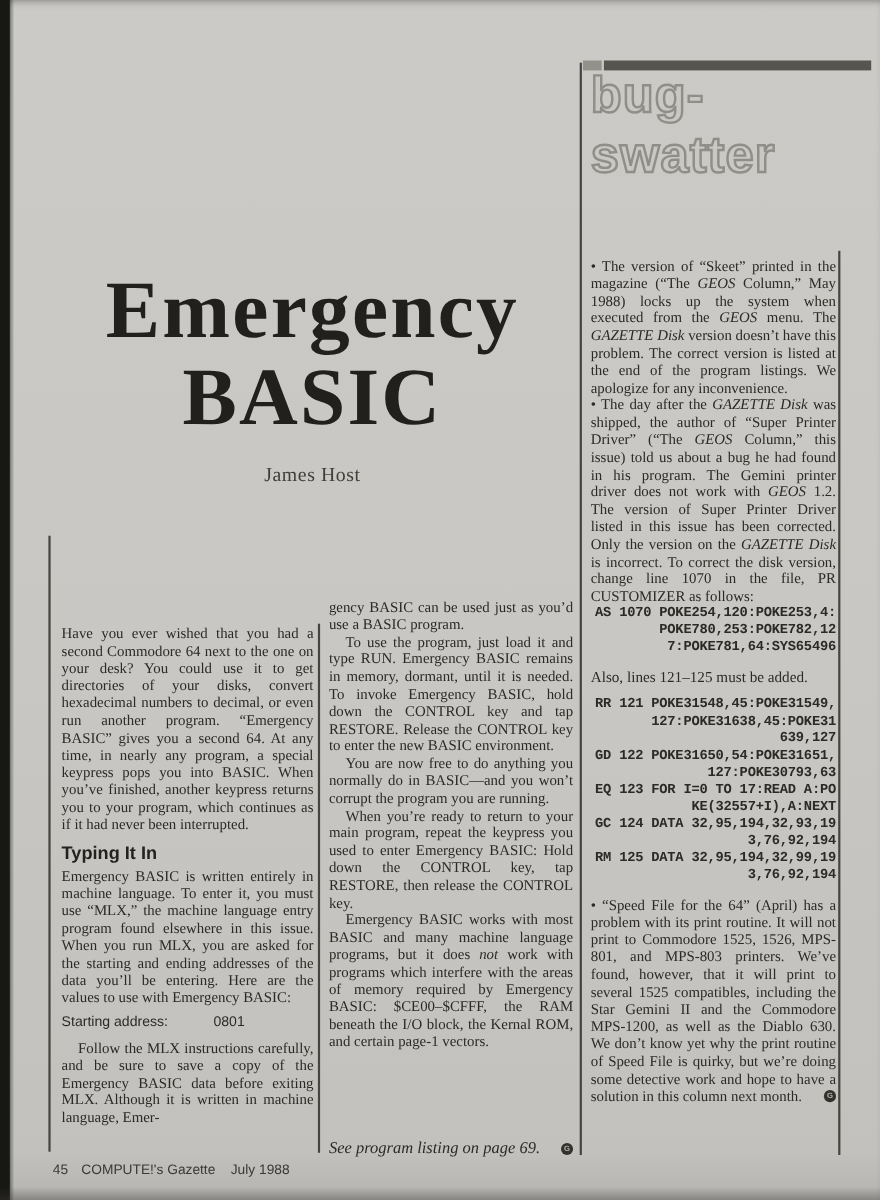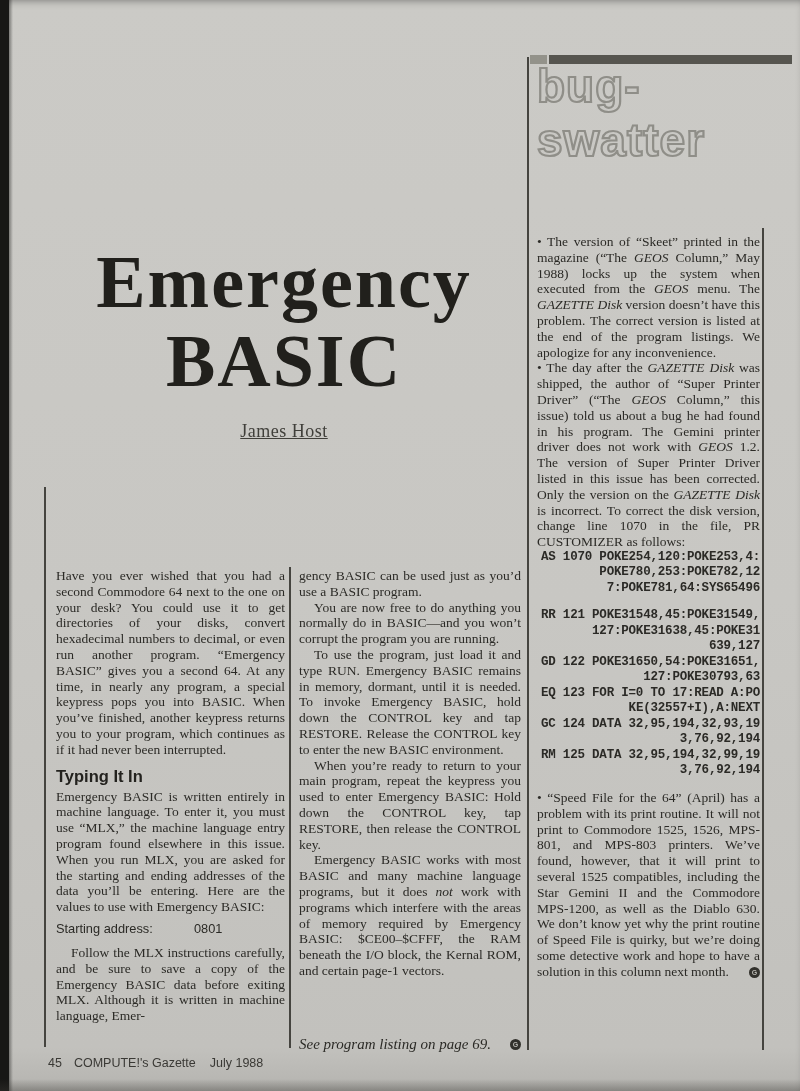--- a/index.html
+++ b/index.html
@@ -23,28 +23,28 @@
 
   .rule{position:absolute;width:2px;background:#45443f;}
   .rule-a{left:44px;top:487px;height:560px;}
   .rule-b{left:289px;top:567px;height:481px;}
   .rule-c{left:527px;top:57px;height:993px;}
   .rule-d{left:762px;top:228px;height:822px;}
 
   .title{position:absolute;left:45px;top:243px;width:478px;text-align:center;
     font-weight:700;font-size:74px;line-height:79px;letter-spacing:2px;color:#21201c;}
   .byline{position:absolute;left:45px;top:421px;width:478px;text-align:center;
-    font-size:18px;color:#403f3a;letter-spacing:.5px;text-decoration:underline;}
+    font-size:18px;color:#403f3a;letter-spacing:.5px;}
   .deck{position:absolute;left:58px;top:490px;width:458px;
     font-style:italic;font-size:18.5px;line-height:24.5px;color:#2c2b27;}
 
   .col{position:absolute;font-size:13.5px;line-height:15.8px;text-align:justify;}
   .col p{margin:0;}
   .col1{left:56px;top:568px;width:229px;}
-  .col2{left:299px;top:568px;width:222px;}
+  .col2{left:299px;top:544px;width:222px;}
   .col3{left:537px;top:234px;width:223px;}
   .indent{text-indent:15px;}
   h2{margin:9px 0 3px;font-family:"Liberation Sans",sans-serif;font-weight:700;font-size:16.5px;line-height:19px;color:#23221e;text-align:left;}
   .addr{margin:5px 0 8px;font-family:"Liberation Sans",sans-serif;font-weight:400;font-size:12.8px;line-height:17px;text-align:left;}
   .addr-label{display:inline-block;width:138px;}
 
   .mb-xl{margin-bottom:27px;}
   .mb-md{margin-bottom:12px;}
   .code{margin:0 0 0 0;white-space:pre;font-family:"Liberation Mono",monospace;
     font-weight:700;font-size:12.5px;line-height:15.5px;letter-spacing:-.2px;text-align:right;color:#2b2a26;}
@@ -98,37 +98,38 @@
     <div class="addr">
       <div>
         <span class="addr-label">Starting address:</span><span class="addr-value">0801</span>
       </div>
     </div>
     <p class="indent">Follow the MLX instructions carefully, and be sure to save a copy of the Emergency BASIC data before exiting MLX. Although it is written in machine language, Emer-</p>
   </div>
 
   <div class="col col2">
     <p>gency BASIC can be used just as you’d use a BASIC program.</p>
+    <p class="indent">To use the program, just load it and type RUN. Emergency BASIC remains in memory, dormant, until it is needed. To invoke Emergency BASIC, hold down the CONTROL key and tap RESTORE. Release the CONTROL key to enter the new BASIC environment.</p>
     <p class="indent">You are now free to do anything you normally do in BASIC—and you won’t corrupt the program you are running.</p>
-    <p class="indent">To use the program, just load it and type RUN. Emergency BASIC remains in memory, dormant, until it is needed. To invoke Emergency BASIC, hold down the CONTROL key and tap RESTORE. Release the CONTROL key to enter the new BASIC environment.</p>
     <p class="indent">When you’re ready to return to your main program, repeat the keypress you used to enter Emergency BASIC: Hold down the CONTROL key, tap RESTORE, then release the CONTROL key.</p>
     <p class="indent"><span>Emergency BASIC works with most BASIC and many machine language programs, but it does </span><span style="font-style: italic;">not</span><span> work with programs which interfere with the areas of memory required by Emergency BASIC: $CE00–$CFFF, the RAM beneath the I/O block, the Kernal ROM, and certain page-1 vectors.</span></p>
   </div>
 
   <div class="listing-note">
     <span>See program listing on page 69.</span>
     <span class="endmark">G</span>
   </div>
 
   <div class="col col3">
     <p class="mb-xl"><span>• The version of “Skeet” printed in the magazine (“The </span><span style="font-style: italic;">GEOS</span><span> Column,” May 1988) locks up the system when executed from the </span><span style="font-style: italic;">GEOS</span><span> menu. The </span><span style="font-style: italic;">GAZETTE Disk</span><span> version doesn’t have this problem. The correct version is listed at the end of the program listings. We apologize for any inconvenience.</span></p>
     <p class="mb-md"><span>• The day after the </span><span style="font-style: italic;">GAZETTE Disk</span><span> was shipped, the author of “Super Printer Driver” (“The </span><span style="font-style: italic;">GEOS</span><span> Column,” this issue) told us about a bug he had found in his program. The Gemini printer driver does not work with </span><span style="font-style: italic;">GEOS</span><span> 1.2. The version of Super Printer Driver listed in this issue has been corrected. Only the version on the </span><span style="font-style: italic;">GAZETTE Disk</span><span> is incorrect. To correct the disk version, change line 1070 in the file, PR CUSTOMIZER as follows:</span></p>
     <pre class="code code1">AS 1070 POKE254,120:POKE253,4:
         POKE780,253:POKE782,12
         7:POKE781,64:SYS65496</pre>
+    <p class="plain-note">Also, lines 121–125 must be added.</p>
     <pre class="code code2">RR 121 POKE31548,45:POKE31549,
        127:POKE31638,45:POKE31
        639,127
 GD 122 POKE31650,54:POKE31651,
        127:POKE30793,63
 EQ 123 FOR I=0 TO 17:READ A:PO
        KE(32557+I),A:NEXT
 GC 124 DATA 32,95,194,32,93,19
        3,76,92,194
 RM 125 DATA 32,95,194,32,99,19

